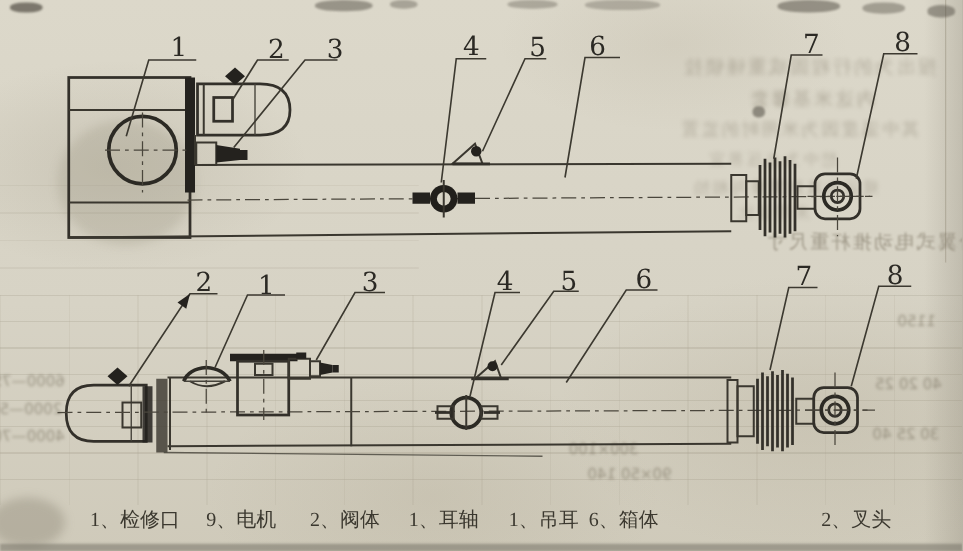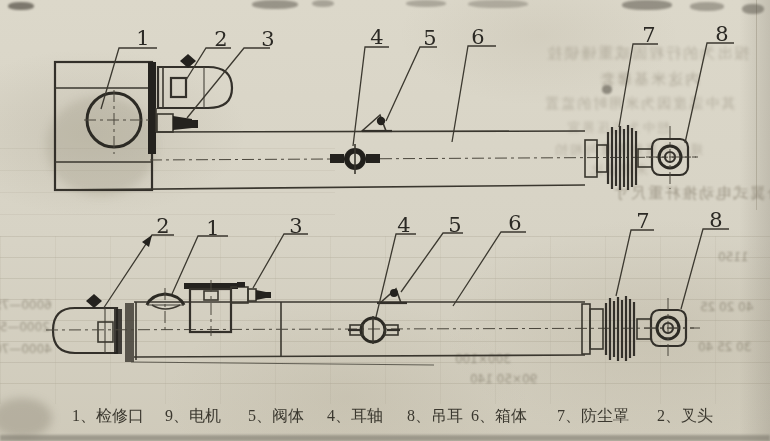--- a/index.html
+++ b/index.html
@@ -282,21 +282,20 @@
         <text x="515" y="230" text-anchor="middle" class="num">6</text>
         <text x="643" y="228" text-anchor="middle" class="num">7</text>
         <text x="716" y="227" text-anchor="middle" class="num">8</text>
       </g>
     </g>
   </svg>
 
   <div class="legend">
     <span style="left:72px;">1、检修口</span>
     <span style="left:165px;">9、电机</span>
-    <span style="left:248px;">5、阀体</span>
-    <span style="left:327px;">4、耳轴</span>
-    <span style="left:407px;">8、吊耳</span>
+    <span style="left:248px;">2、阀体</span>
+    <span style="left:327px;">1、耳轴</span>
+    <span style="left:407px;">1、吊耳</span>
     <span style="left:471px;">6、箱体</span>
-    <span style="left:557px;">7、防尘罩</span>
     <span style="left:657px;">2、叉头</span>
   </div>
 
 </div>
 
 </body></html>

